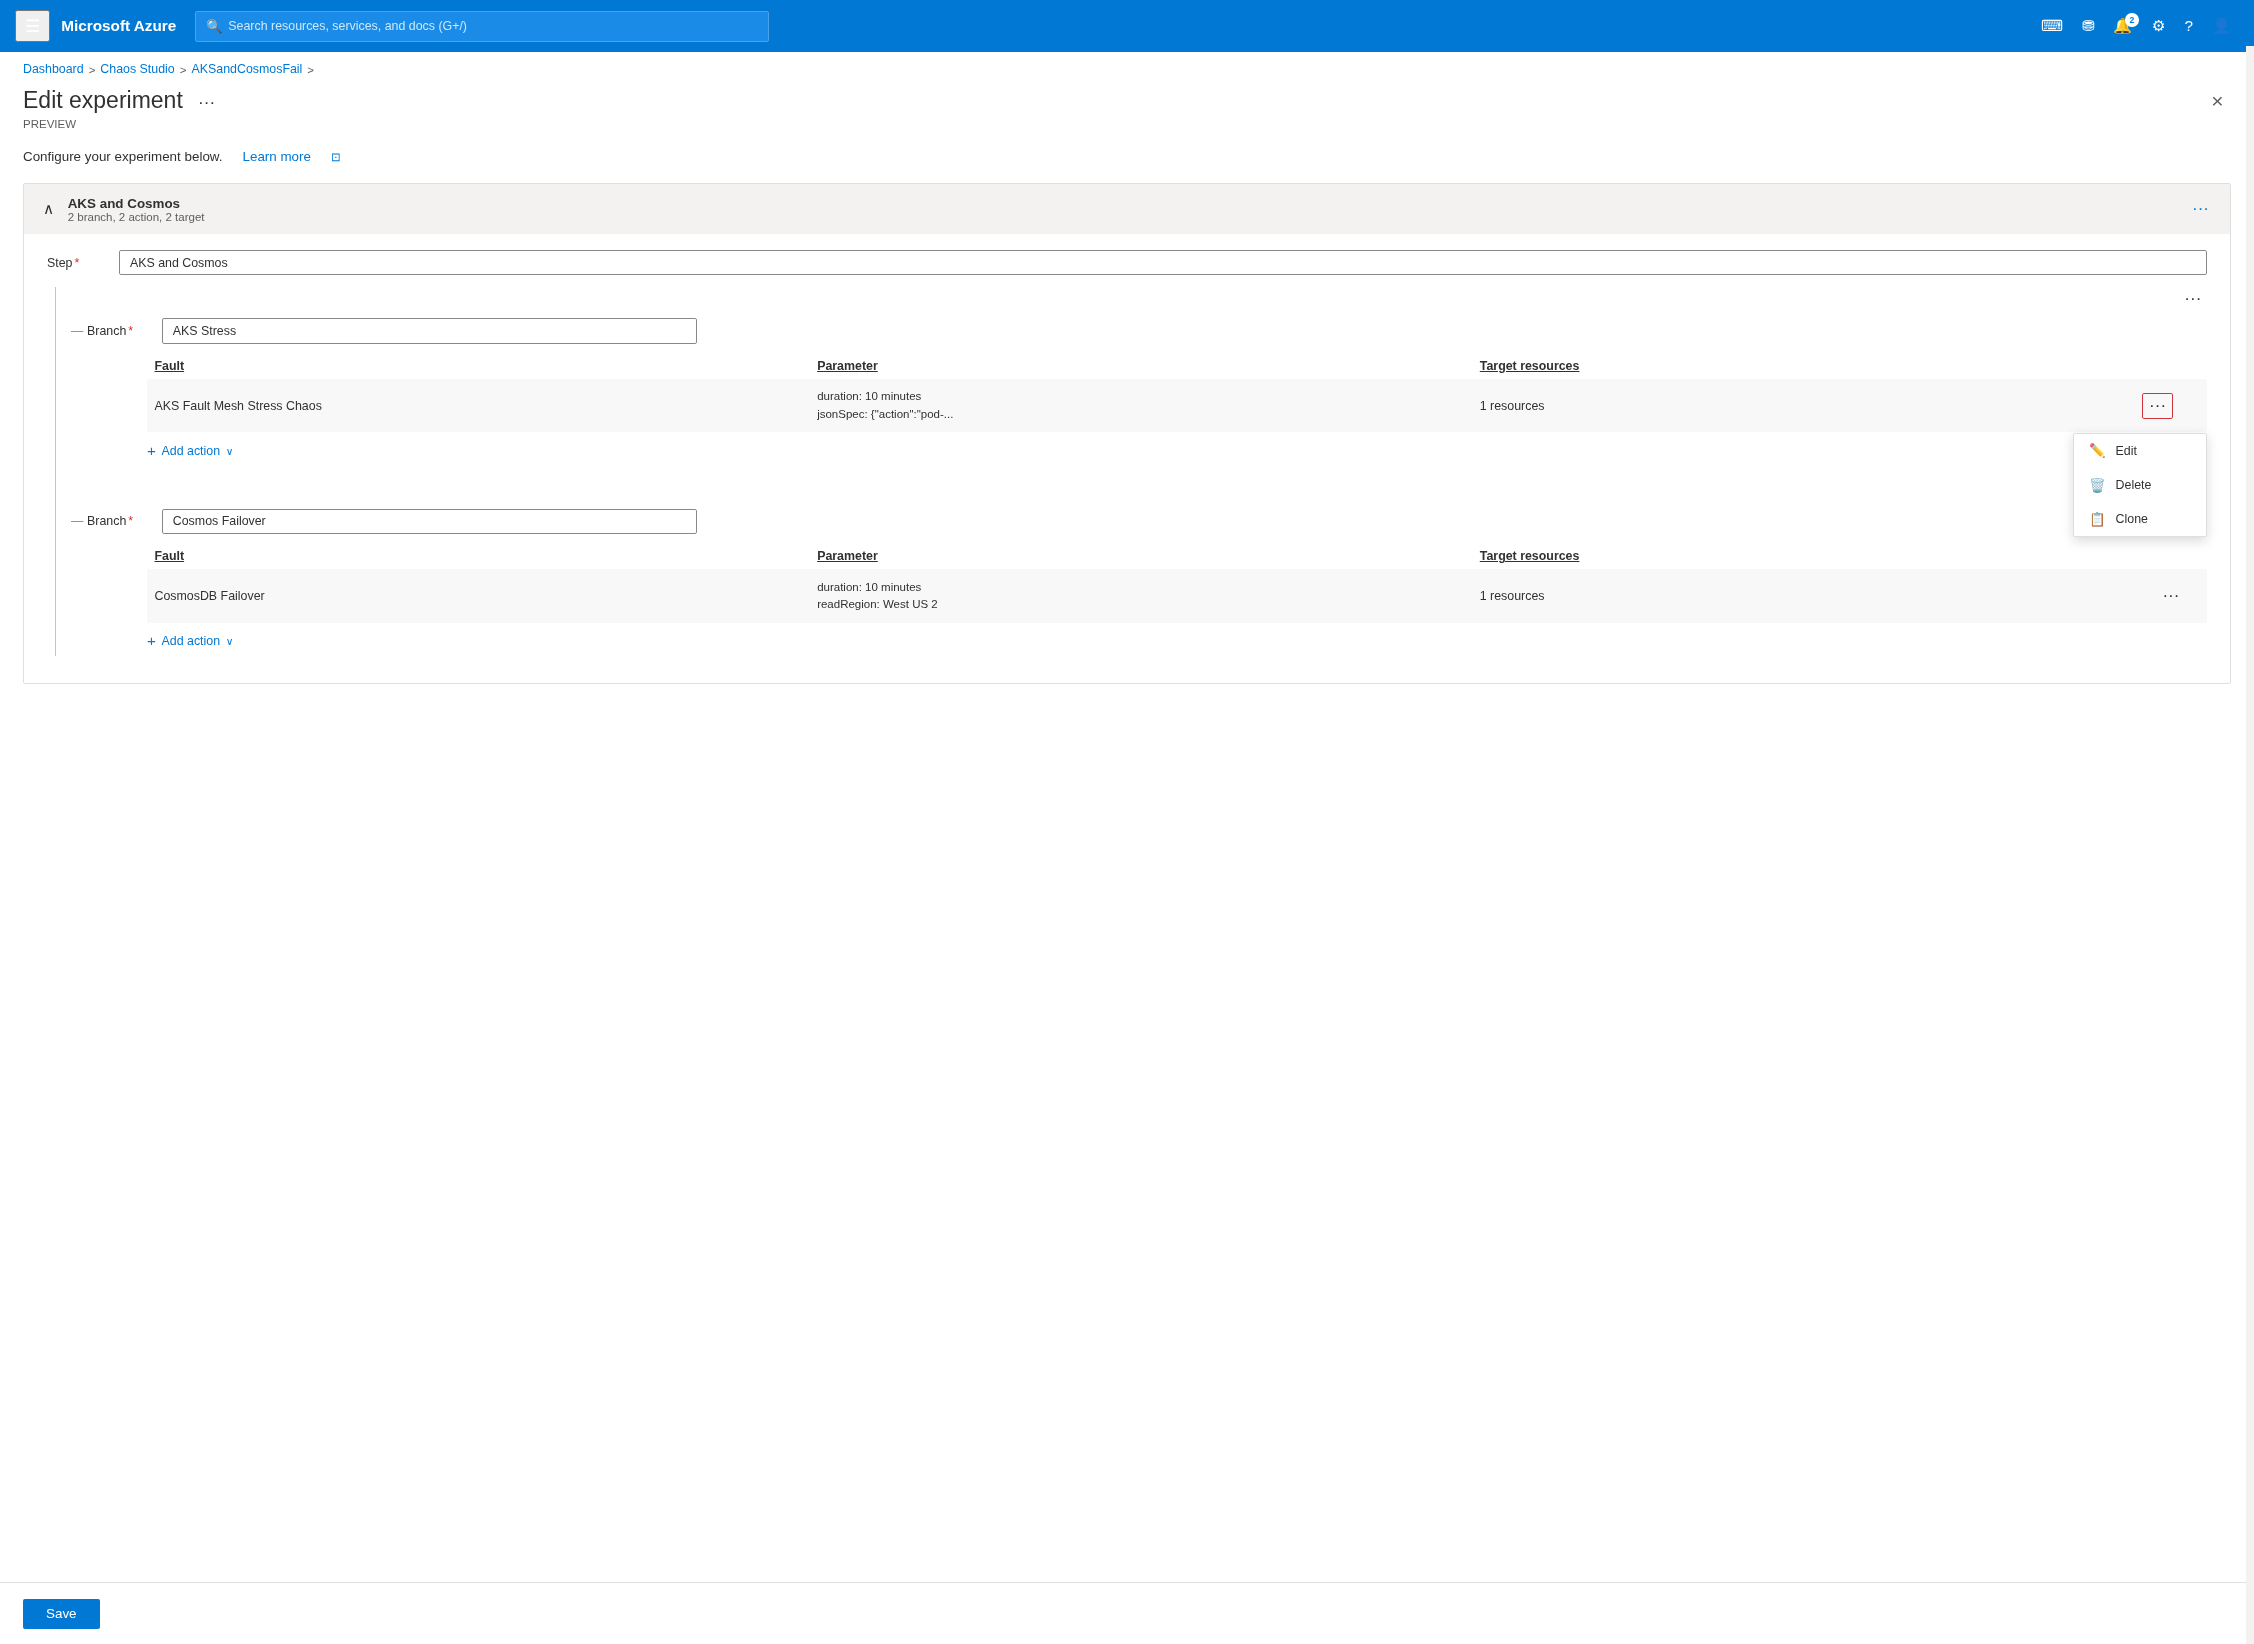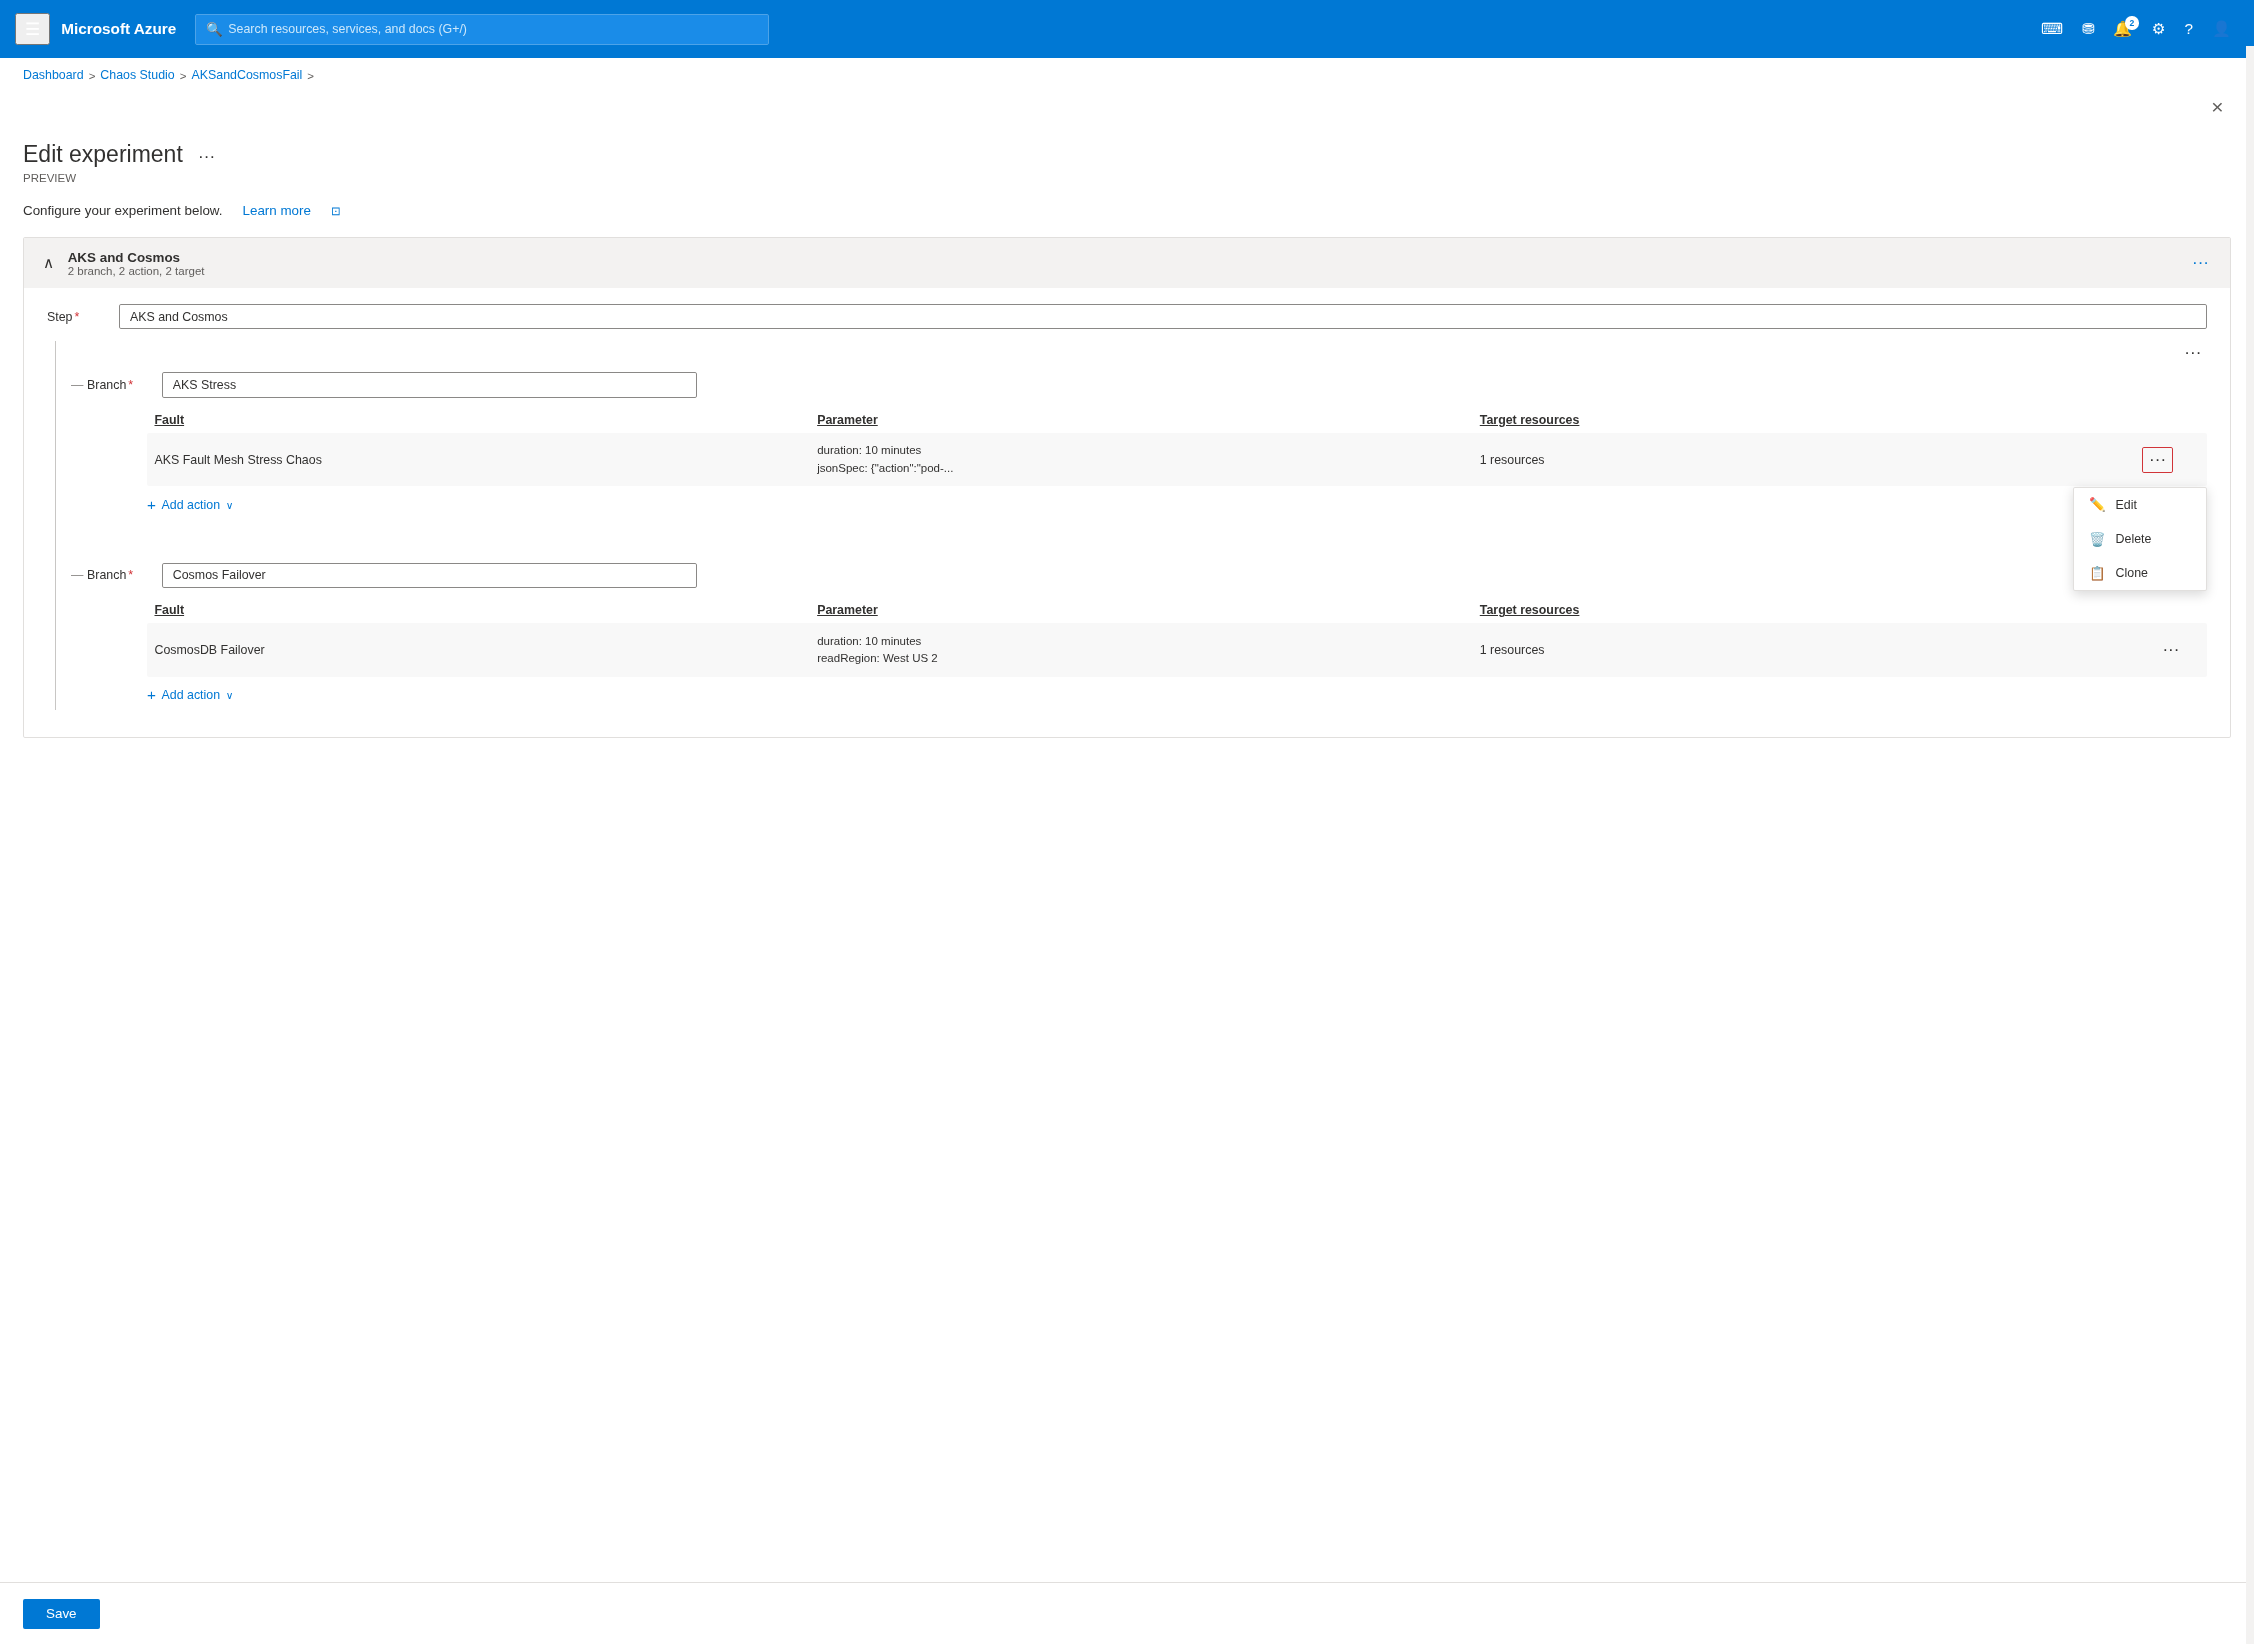--- a/index.html
+++ b/index.html
@@ -3,21 +3,21 @@
   <meta charset="utf-8">
   <style>
     * { box-sizing: border-box; margin: 0; padding: 0; }
     body { font-family: 'Segoe UI', Arial, sans-serif; background: #fff; font-size: 13.4px; color: #323130; }
 
     
     .top-nav {
       background: #0078d4;
       display: flex;
       align-items: center;
-      height: 58px;
+      height: 52px;
       padding: 0 15.3px;
       gap: 11.5px;
     }
     .top-nav-hamburger { color: #fff; font-size: 17px; cursor: pointer; padding: 3.8px 7.6px; }
     .top-nav-title { color: #fff; font-weight: 700; font-size: 15.3px; margin-right: 7.6px; white-space: nowrap; }
     .top-nav-search {
       flex: 1;
       max-width: 574px;
       background: #1a8ce8;
       border: 1px solid #4da3e8;
@@ -326,21 +326,21 @@
   <span class="breadcrumb-sep">&gt;</span>
   <a href="#">Chaos Studio</a>
   <span class="breadcrumb-sep">&gt;</span>
   <a href="#">AKSandCosmosFail</a>
   <span class="breadcrumb-sep">&gt;</span>
 </div>
 
 <div class="page-header">
   <div class="page-header-left">
     <div>
-      <div style="display:flex;align-items:center;gap:9.6px;margin-top:48px;">
+      <div style="display:flex;align-items:center;gap:9.6px;">
         <h1 class="page-title">Edit experiment</h1>
         <button class="page-more-btn">···</button>
       </div>
       <div class="page-subtitle">PREVIEW</div>
     </div>
   </div>
   <button class="page-close-btn" style="font-size:21px;color:#605e5c;">×</button>
 </div>
 
 <div class="content">

